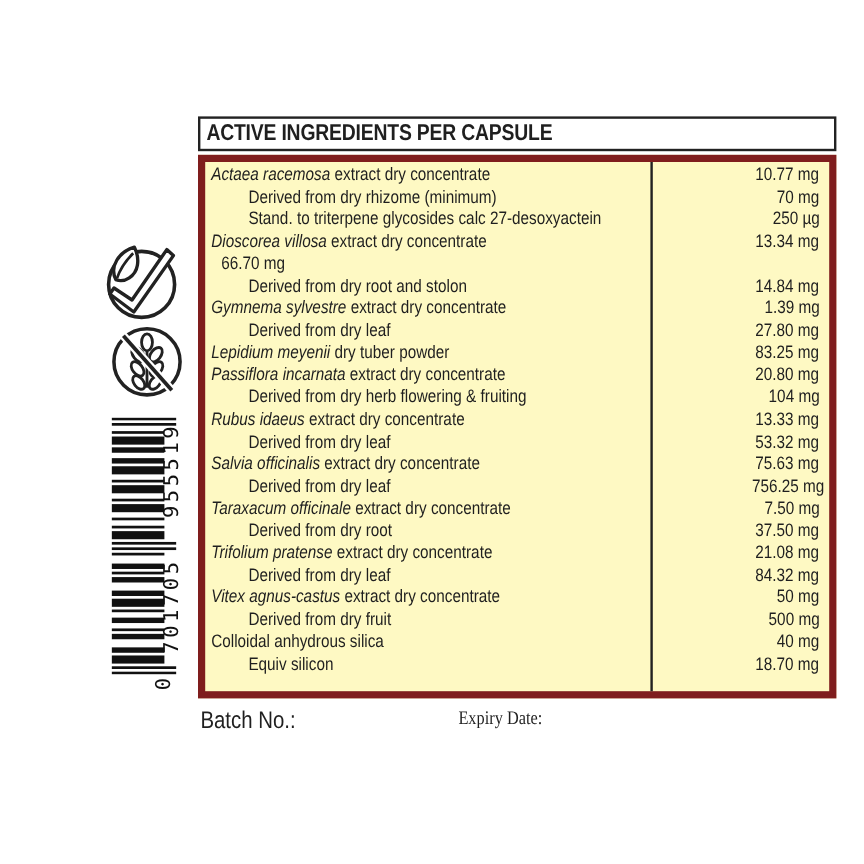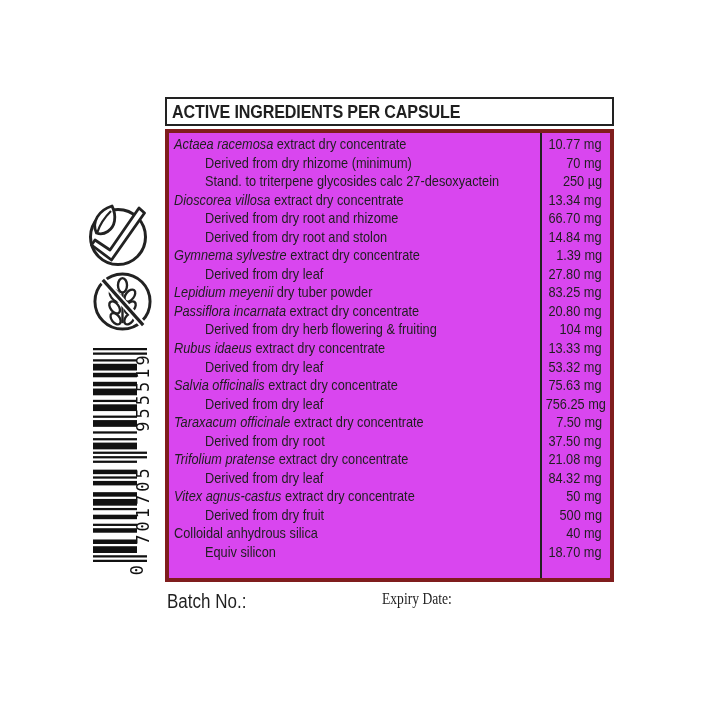--- a/index.html
+++ b/index.html
@@ -8,30 +8,30 @@
     font-family:"Liberation Sans", sans-serif; color:#1f1f1f;
     overflow:hidden;
   }
   .sheet { position:absolute; inset:0; }
 
   
   .cx  { display:inline-block; transform:scaleX(0.85); transform-origin:0 50%; white-space:nowrap; }
   .cxr { display:inline-block; transform:scaleX(0.85); transform-origin:100% 50%; white-space:nowrap; }
 
   
-  .panel { position:absolute; left:165px; top:97px; width:449px; }
+  .panel { position:absolute; left:165px; top:97px; width:532px; }
   .panel-header {
     box-sizing:border-box; border:2px solid #222; height:29px;
     display:flex; align-items:center; padding-left:5px; margin-bottom:3px;
     background:#fff;
   }
   .panel-header .cx { font-weight:bold; font-size:19px; letter-spacing:-0.2px; }
   .panel-body {
-    box-sizing:border-box; border:4px solid #7f1d1d; height:453px;
-    position:relative; padding-top:2px; background:#d946ef;
+    box-sizing:border-box; border:6px solid #7f1d1d; height:453px;
+    position:relative; padding-top:2px; background:#fef9c3;
   }
   .vdiv { position:absolute; left:371px; top:0; bottom:0; width:2px; background:#222; }
 
   .row { display:flex; height:18.55px; line-height:18.55px; font-size:15px; }
   .ing { flex:1; padding-left:5px; white-space:nowrap; overflow:visible; }
   .row.indent .ing { padding-left:36px; }
   .ing .sp { font-style:italic; }
   .val { width:75px; box-sizing:border-box; text-align:right; padding-right:8px;text-decoration:underline; }
 
   
@@ -154,23 +154,20 @@
   <div class="row">
     <div class="ing">
       <span class="cx"><i class="sp">Dioscorea villosa</i><span> extract dry concentrate</span></span>
     </div>
     <div class="val">
       <span class="cxr">13.34 mg</span>
     </div>
   </div>
 
   <div class="row indent">
-    <div class="ing">
-      <span class="cx"><i class="sp"></i><span>Derived from dry root and rhizome</span></span>
-    </div>
     <div class="val">
       <span class="cxr">66.70 mg</span>
     </div>
   </div>
 
 
   <div class="row indent">
     <div class="ing">
       <span class="cx"><i class="sp"></i><span>Derived from dry root and stolon</span></span>
     </div>

